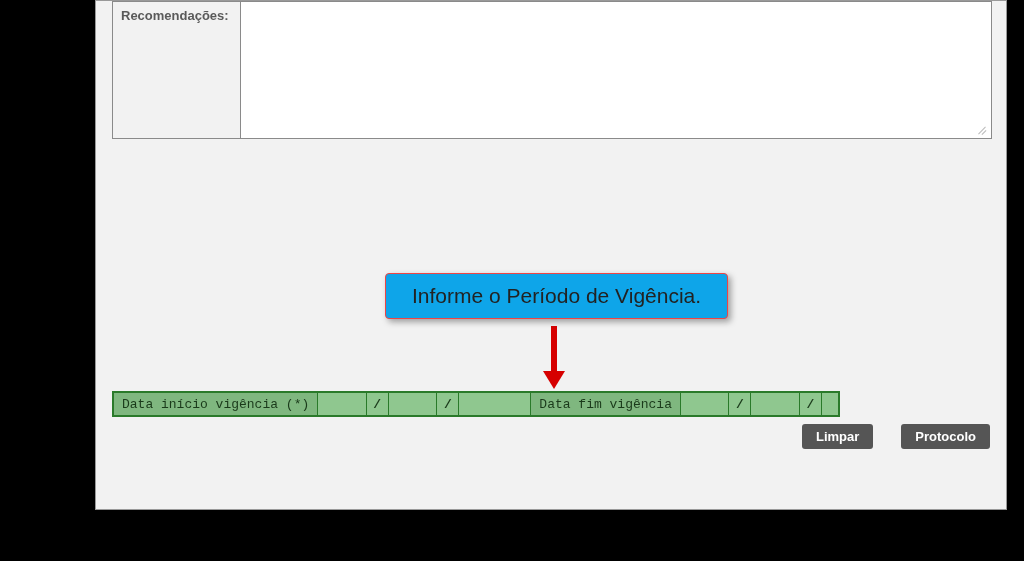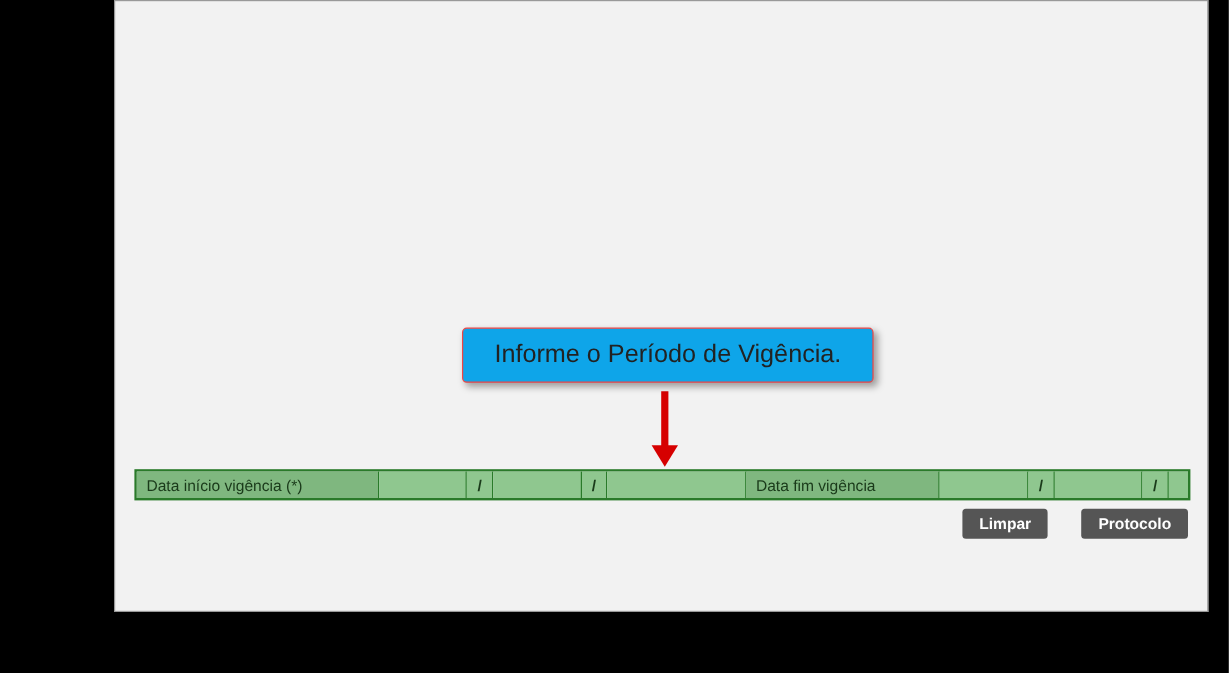--- a/index.html
+++ b/index.html
@@ -103,24 +103,25 @@
       top: 322px;
       width: 28px;
       height: 68px;
       z-index: 9;
     }
 
     .green-bar {
       position: absolute;
       left: 16px;
       top: 390px;
-      width: 880px;
+      width: 728px;
       height: 26px;
       border: 2px solid #2a7a2a;
       display: flex;
+      font-family: Liberation Mono, monospace;
     }
     .gb-label, .gb-field {
       border-right: 1px solid #2a7a2a;
       background: #7fb77f;
       color: #1a3a1a;
       font-size: 13px;
       display: flex;
       align-items: center;
       padding: 0 8px;
       white-space: nowrap;
@@ -152,20 +153,29 @@
       cursor: pointer;
     }
   </style>
 </head>
 <body>
 
 <div class="page-wrapper">
 
   <table class="form-table">
     <tbody>
+        <tr>
+      <td class="label-cell">Recomendações:</td>
+      <td class="textarea-cell">
+        <div class="taw">
+          <textarea class="ta1" style=""></textarea>
+          <div class="resize-grip"></div>
+        </div>
+      </td>
+    </tr>
   </tbody>
     </table>
 
   <div class="callout">Informe o Período de Vigência.</div>
 
   <svg class="arrow" viewBox="0 0 28 68">
     <line x1="14" y1="3" x2="14" y2="50" stroke="#d60000" stroke-width="6"></line>
     <polygon points="3,48 25,48 14,66" fill="#d60000"></polygon>
   </svg>
 

